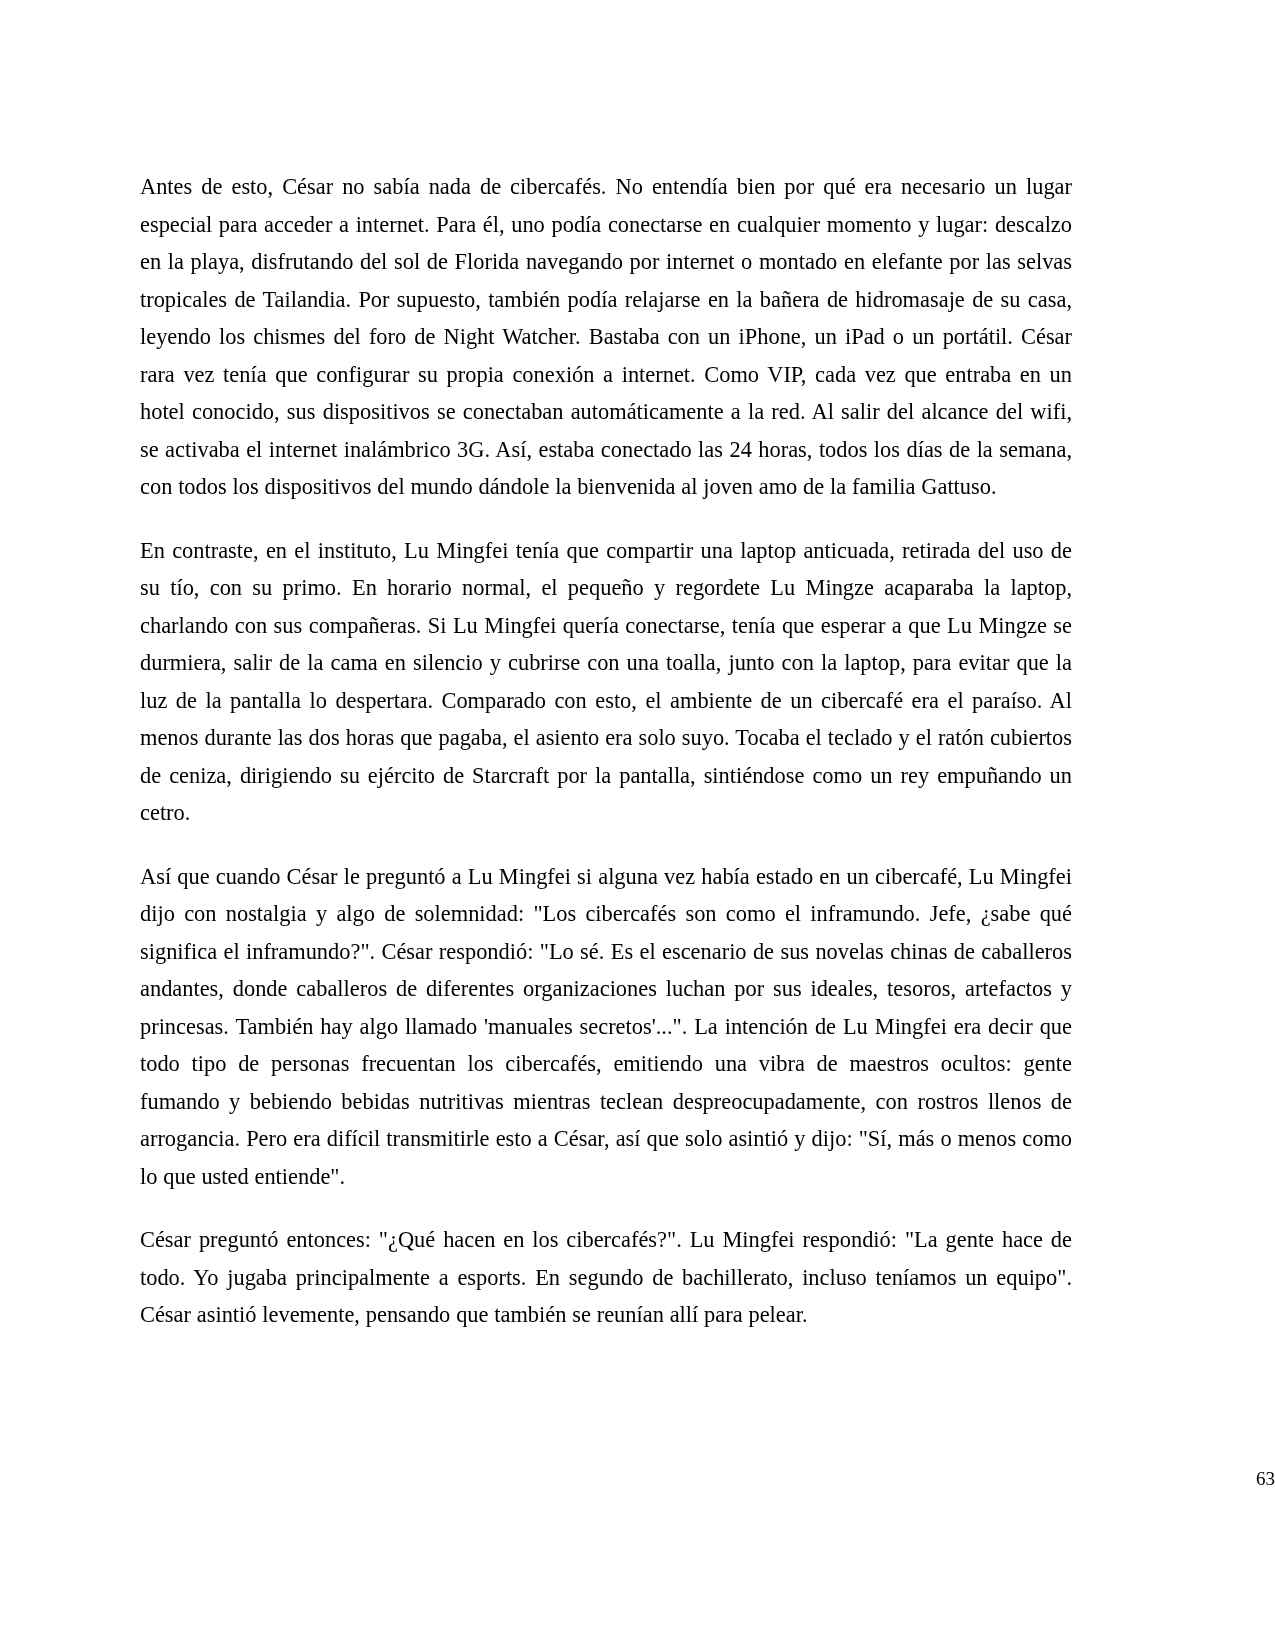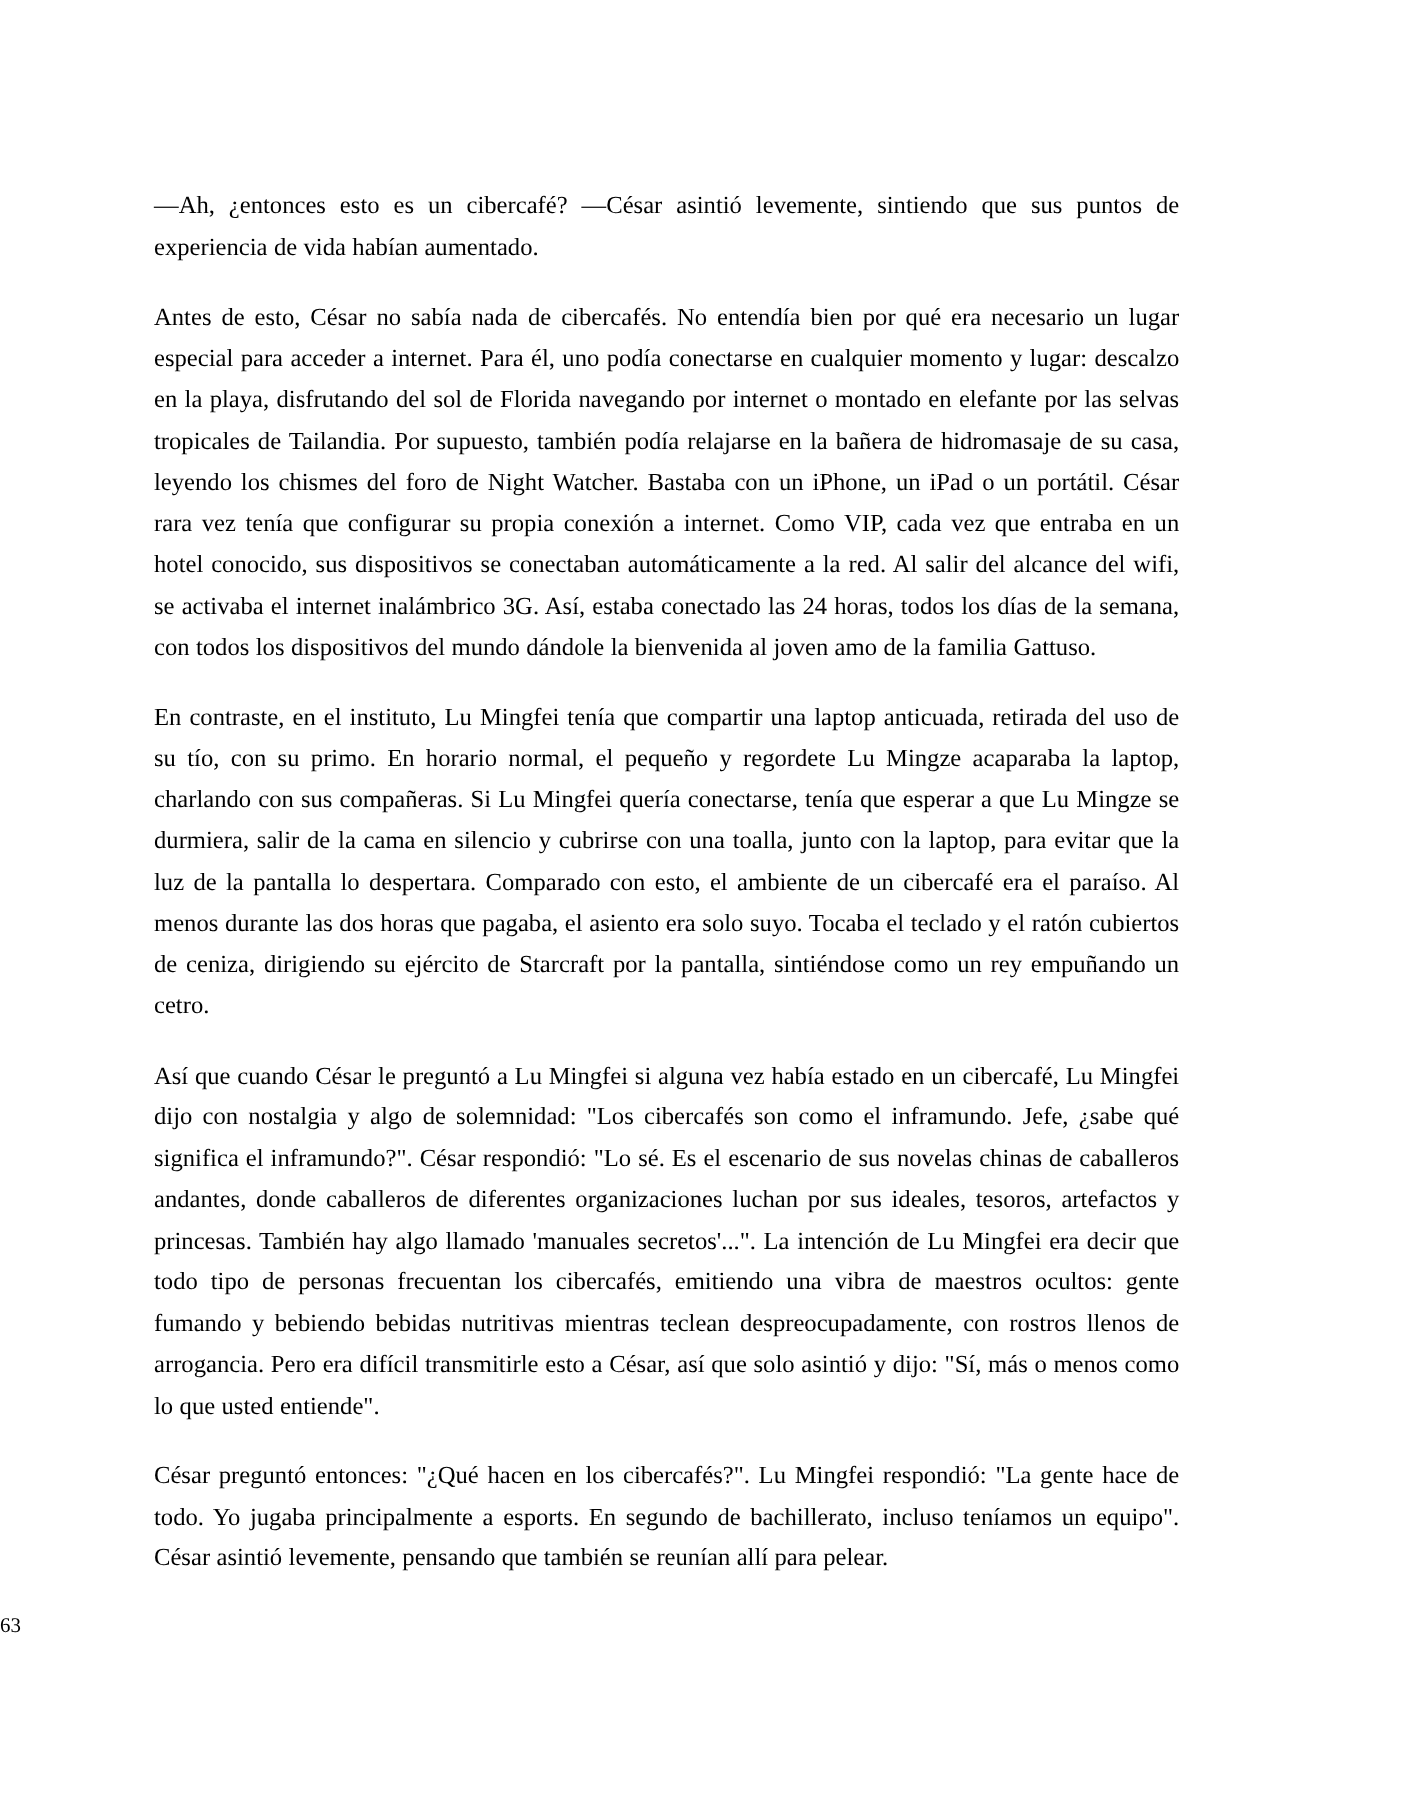--- a/index.html
+++ b/index.html
@@ -36,34 +36,33 @@
     word-spacing: 0.01em;
   }
   .para:last-child {
     margin-bottom: 0;
   }
   .page-number {
     position: absolute;
     left: 0;
     right: 0;
     top: 1468px;
-    text-align: left;
+    text-align: right;
     font-family: "Liberation Serif", "DejaVu Serif", serif;
     font-size: 19px;
     line-height: 22px;
     color: #000000;
   }
 </style>
 </head>
 <body>
 
 <div class="page">
 
   <div class="content">
-    <p class="para">—Ah, ¿entonces esto es un cibercafé? —César asintió levemente, sintiendo que sus puntos de experiencia de vida habían aumentado.</p>
     <p class="para">Antes de esto, César no sabía nada de cibercafés. No entendía bien por qué era necesario un lugar especial para acceder a internet. Para él, uno podía conectarse en cualquier momento y lugar: descalzo en la playa, disfrutando del sol de Florida navegando por internet o montado en elefante por las selvas tropicales de Tailandia. Por supuesto, también podía relajarse en la bañera de hidromasaje de su casa, leyendo los chismes del foro de Night Watcher. Bastaba con un iPhone, un iPad o un portátil. César rara vez tenía que configurar su propia conexión a internet. Como VIP, cada vez que entraba en un hotel conocido, sus dispositivos se conectaban automáticamente a la red. Al salir del alcance del wifi, se activaba el internet inalámbrico 3G. Así, estaba conectado las 24 horas, todos los días de la semana, con todos los dispositivos del mundo dándole la bienvenida al joven amo de la familia Gattuso.</p>
     <p class="para">En contraste, en el instituto, Lu Mingfei tenía que compartir una laptop anticuada, retirada del uso de su tío, con su primo. En horario normal, el pequeño y regordete Lu Mingze acaparaba la laptop, charlando con sus compañeras. Si Lu Mingfei quería conectarse, tenía que esperar a que Lu Mingze se durmiera, salir de la cama en silencio y cubrirse con una toalla, junto con la laptop, para evitar que la luz de la pantalla lo despertara. Comparado con esto, el ambiente de un cibercafé era el paraíso. Al menos durante las dos horas que pagaba, el asiento era solo suyo. Tocaba el teclado y el ratón cubiertos de ceniza, dirigiendo su ejército de Starcraft por la pantalla, sintiéndose como un rey empuñando un cetro.</p>
     <p class="para">Así que cuando César le preguntó a Lu Mingfei si alguna vez había estado en un cibercafé, Lu Mingfei dijo con nostalgia y algo de solemnidad: "Los cibercafés son como el inframundo. Jefe, ¿sabe qué significa el inframundo?". César respondió: "Lo sé. Es el escenario de sus novelas chinas de caballeros andantes, donde caballeros de diferentes organizaciones luchan por sus ideales, tesoros, artefactos y princesas. También hay algo llamado 'manuales secretos'...". La intención de Lu Mingfei era decir que todo tipo de personas frecuentan los cibercafés, emitiendo una vibra de maestros ocultos: gente fumando y bebiendo bebidas nutritivas mientras teclean despreocupadamente, con rostros llenos de arrogancia. Pero era difícil transmitirle esto a César, así que solo asintió y dijo: "Sí, más o menos como lo que usted entiende".</p>
     <p class="para">César preguntó entonces: "¿Qué hacen en los cibercafés?". Lu Mingfei respondió: "La gente hace de todo. Yo jugaba principalmente a esports. En segundo de bachillerato, incluso teníamos un equipo". César asintió levemente, pensando que también se reunían allí para pelear.</p>
   </div>
 
   <div class="page-number">63</div>
 
 </div>
 

